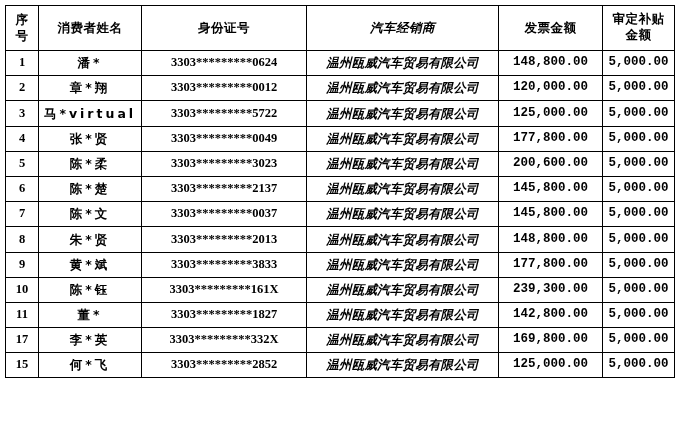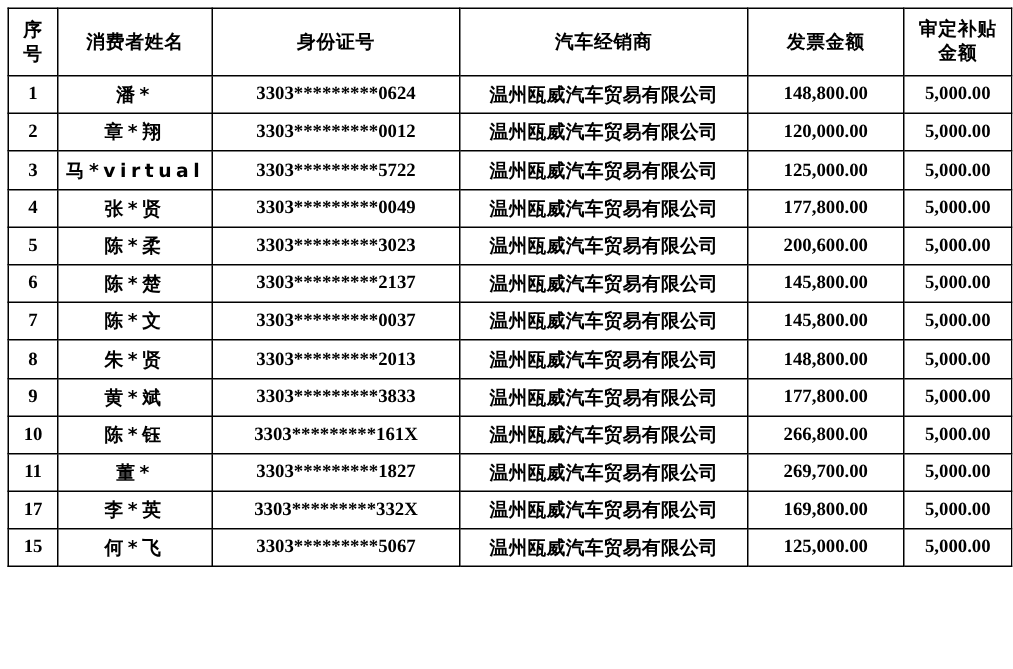--- a/index.html
+++ b/index.html
@@ -43,21 +43,21 @@
   }
   table.subsidy tbody td {
     height: 24.2px;
     font-size: 12.5px;
     line-height: 1.1;
   }
   
   .c-seq   { width: 32px; }
   .c-name  { width: 102px; }
   .c-id    { width: 164px; }
-  .c-deal  { width: 191px; }
+  .c-deal  { width: 191px; font-style: italic; }
   .c-inv   { width: 103px; }
   .c-sub   { width: 71px; }
 
   .cell-seq {
     font-family: "Liberation Serif", "DejaVu Serif", serif;
     font-size: 13.5px;
     font-weight: bold;
   }
   .cell-name {
     letter-spacing: 3px;
@@ -66,21 +66,21 @@
   .cell-id {
     font-family: "Liberation Serif", "DejaVu Serif", serif;
     font-size: 13px;
     letter-spacing: 0px;
     font-weight: bold;
   }
   .cell-dealer {
     letter-spacing: 0.2px;
   }
   .cell-money {
-    font-family: Liberation Serif, serif;
+    font-family: Liberation Mono, monospace;
     font-size: 13.5px;
     text-align: right;
     padding-right: 6px;
     font-weight: bold;
   }
   .hdr-seq {
     letter-spacing: 0px;
   }
   .hdr-seq span { display: block; }
   .hdr-sub span { display: block; }
@@ -182,42 +182,42 @@
           <td class="c-id cell-id">3303*********3833</td>
           <td class="c-deal cell-dealer">温州瓯威汽车贸易有限公司</td>
           <td class="c-inv cell-money">177,800.00</td>
           <td class="c-sub cell-money">5,000.00</td>
         </tr>
         <tr>
           <td class="c-seq cell-seq">10</td>
           <td class="c-name cell-name">陈*钰</td>
           <td class="c-id cell-id">3303*********161X</td>
           <td class="c-deal cell-dealer">温州瓯威汽车贸易有限公司</td>
-          <td class="c-inv cell-money">266,800.00</td>
+          <td class="c-inv cell-money">239,300.00</td>
           <td class="c-sub cell-money">5,000.00</td>
         </tr>
         <tr>
           <td class="c-seq cell-seq">11</td>
           <td class="c-name cell-name">董*</td>
           <td class="c-id cell-id">3303*********1827</td>
           <td class="c-deal cell-dealer">温州瓯威汽车贸易有限公司</td>
-          <td class="c-inv cell-money">269,700.00</td>
+          <td class="c-inv cell-money">142,800.00</td>
           <td class="c-sub cell-money">5,000.00</td>
         </tr>
         <tr>
           <td class="c-seq cell-seq">17</td>
           <td class="c-name cell-name">李*英</td>
           <td class="c-id cell-id">3303*********332X</td>
           <td class="c-deal cell-dealer">温州瓯威汽车贸易有限公司</td>
           <td class="c-inv cell-money">169,800.00</td>
           <td class="c-sub cell-money">5,000.00</td>
         </tr>
         <tr>
           <td class="c-seq cell-seq">15</td>
           <td class="c-name cell-name">何*飞</td>
-          <td class="c-id cell-id">3303*********5067</td>
+          <td class="c-id cell-id">3303*********2852</td>
           <td class="c-deal cell-dealer">温州瓯威汽车贸易有限公司</td>
           <td class="c-inv cell-money">125,000.00</td>
           <td class="c-sub cell-money">5,000.00</td>
         </tr>
       </tbody>
   </table>
 </div>
 
 </body></html>

